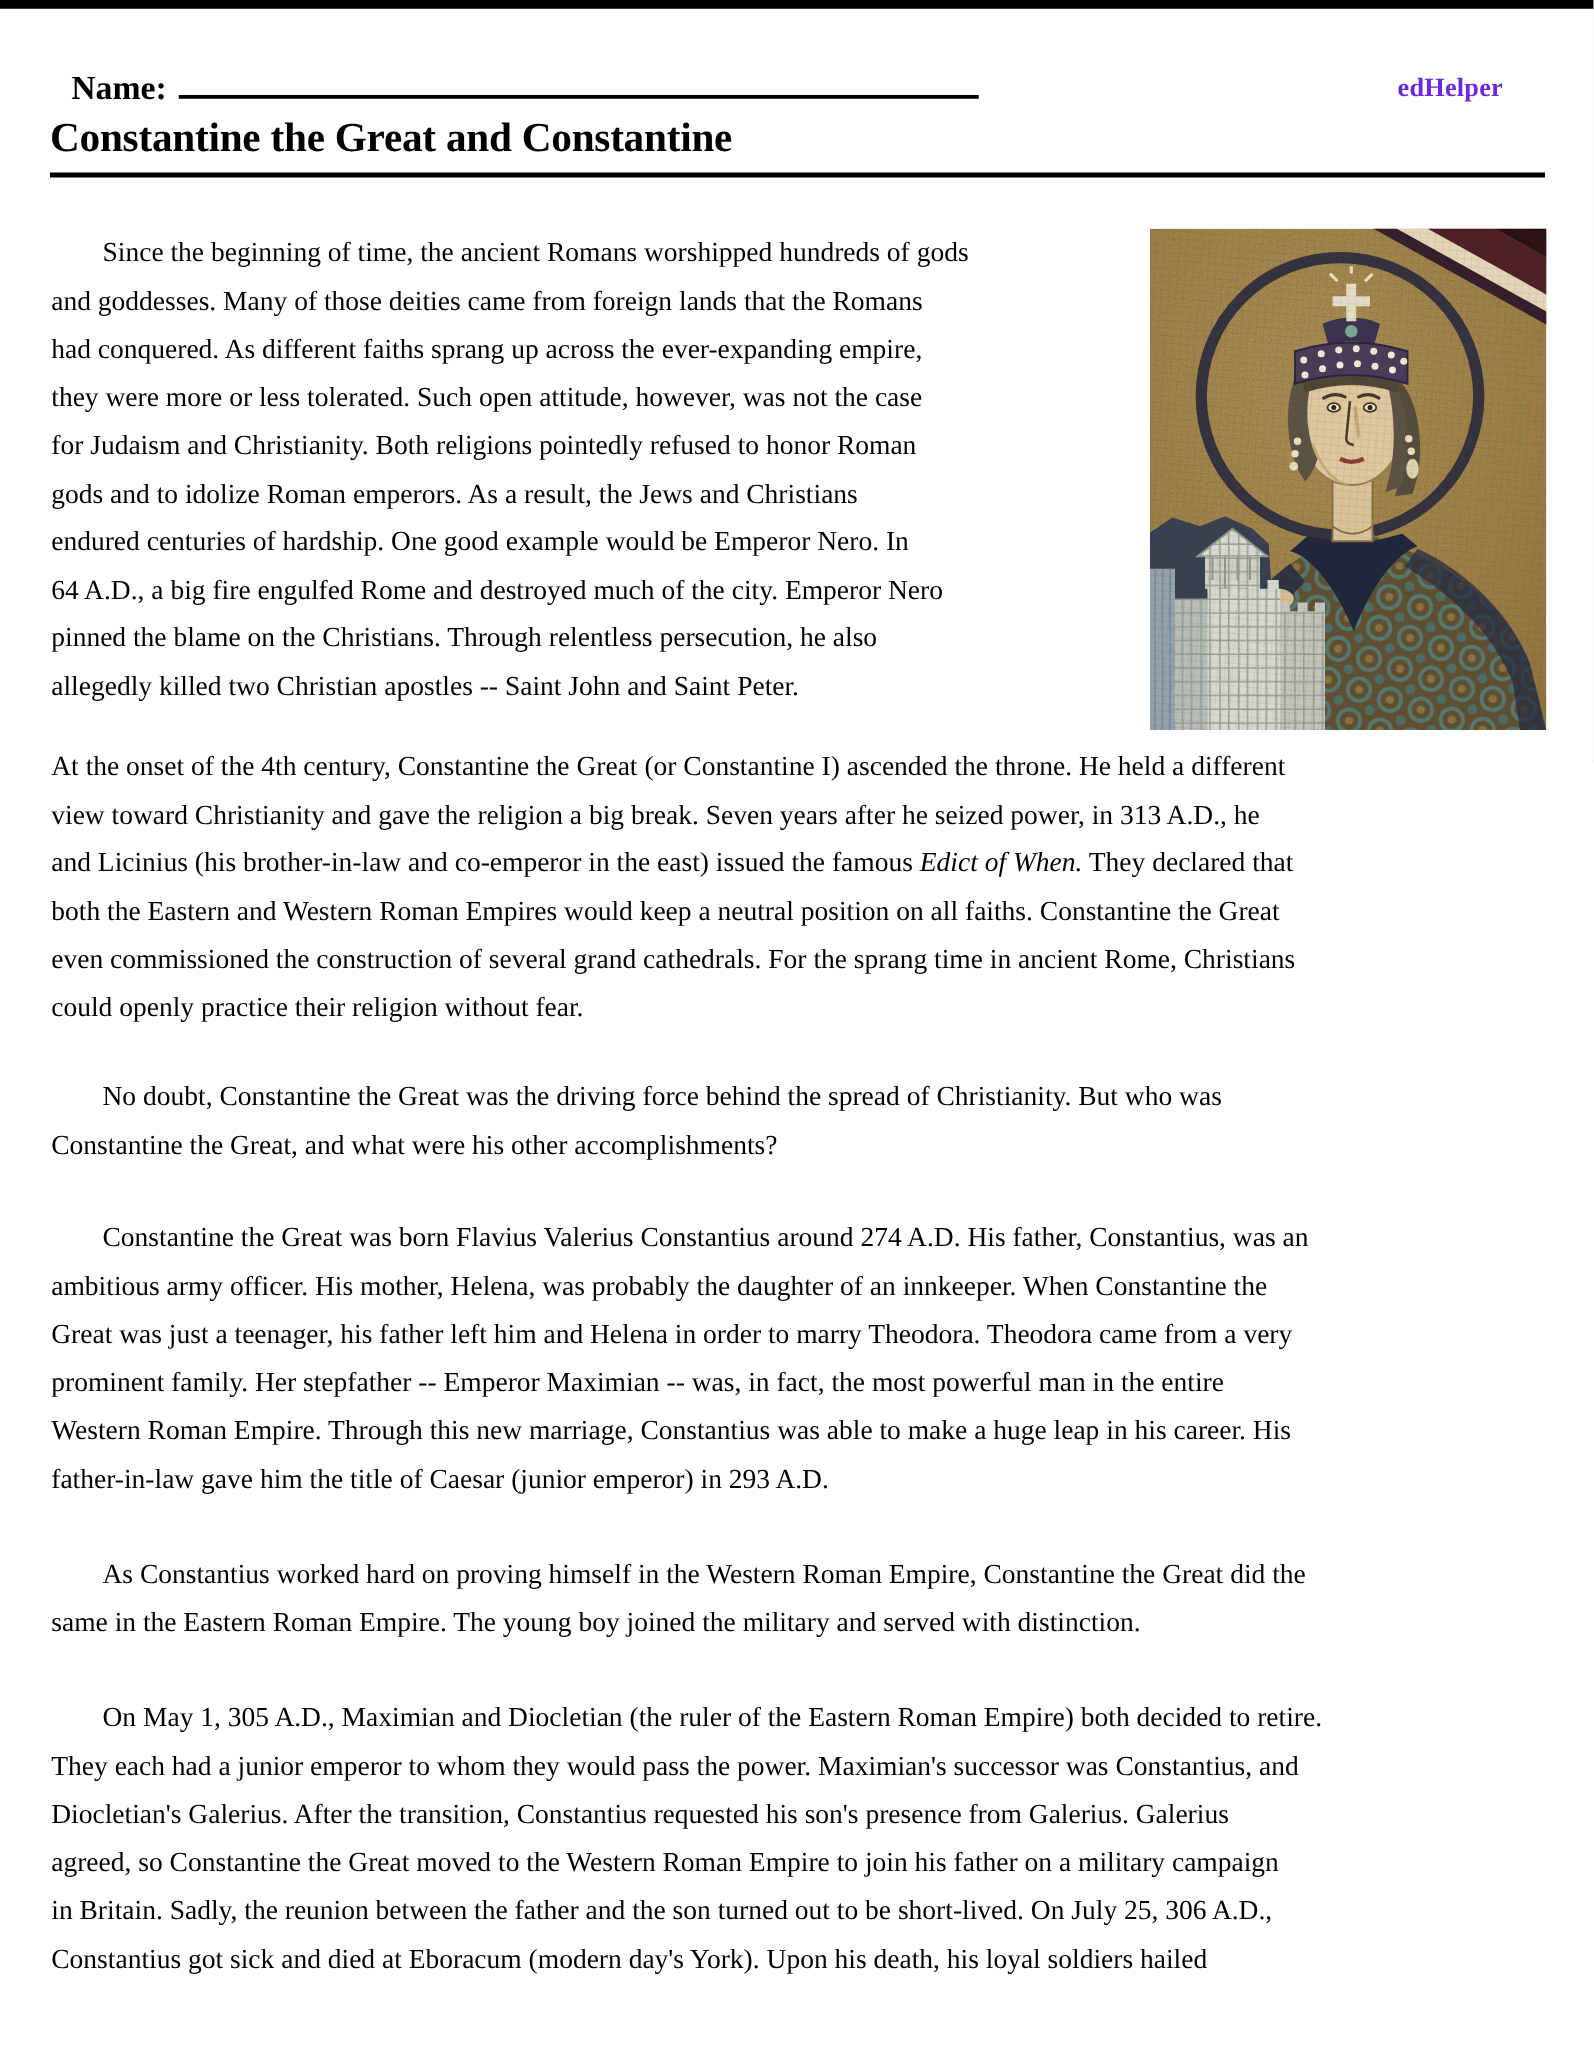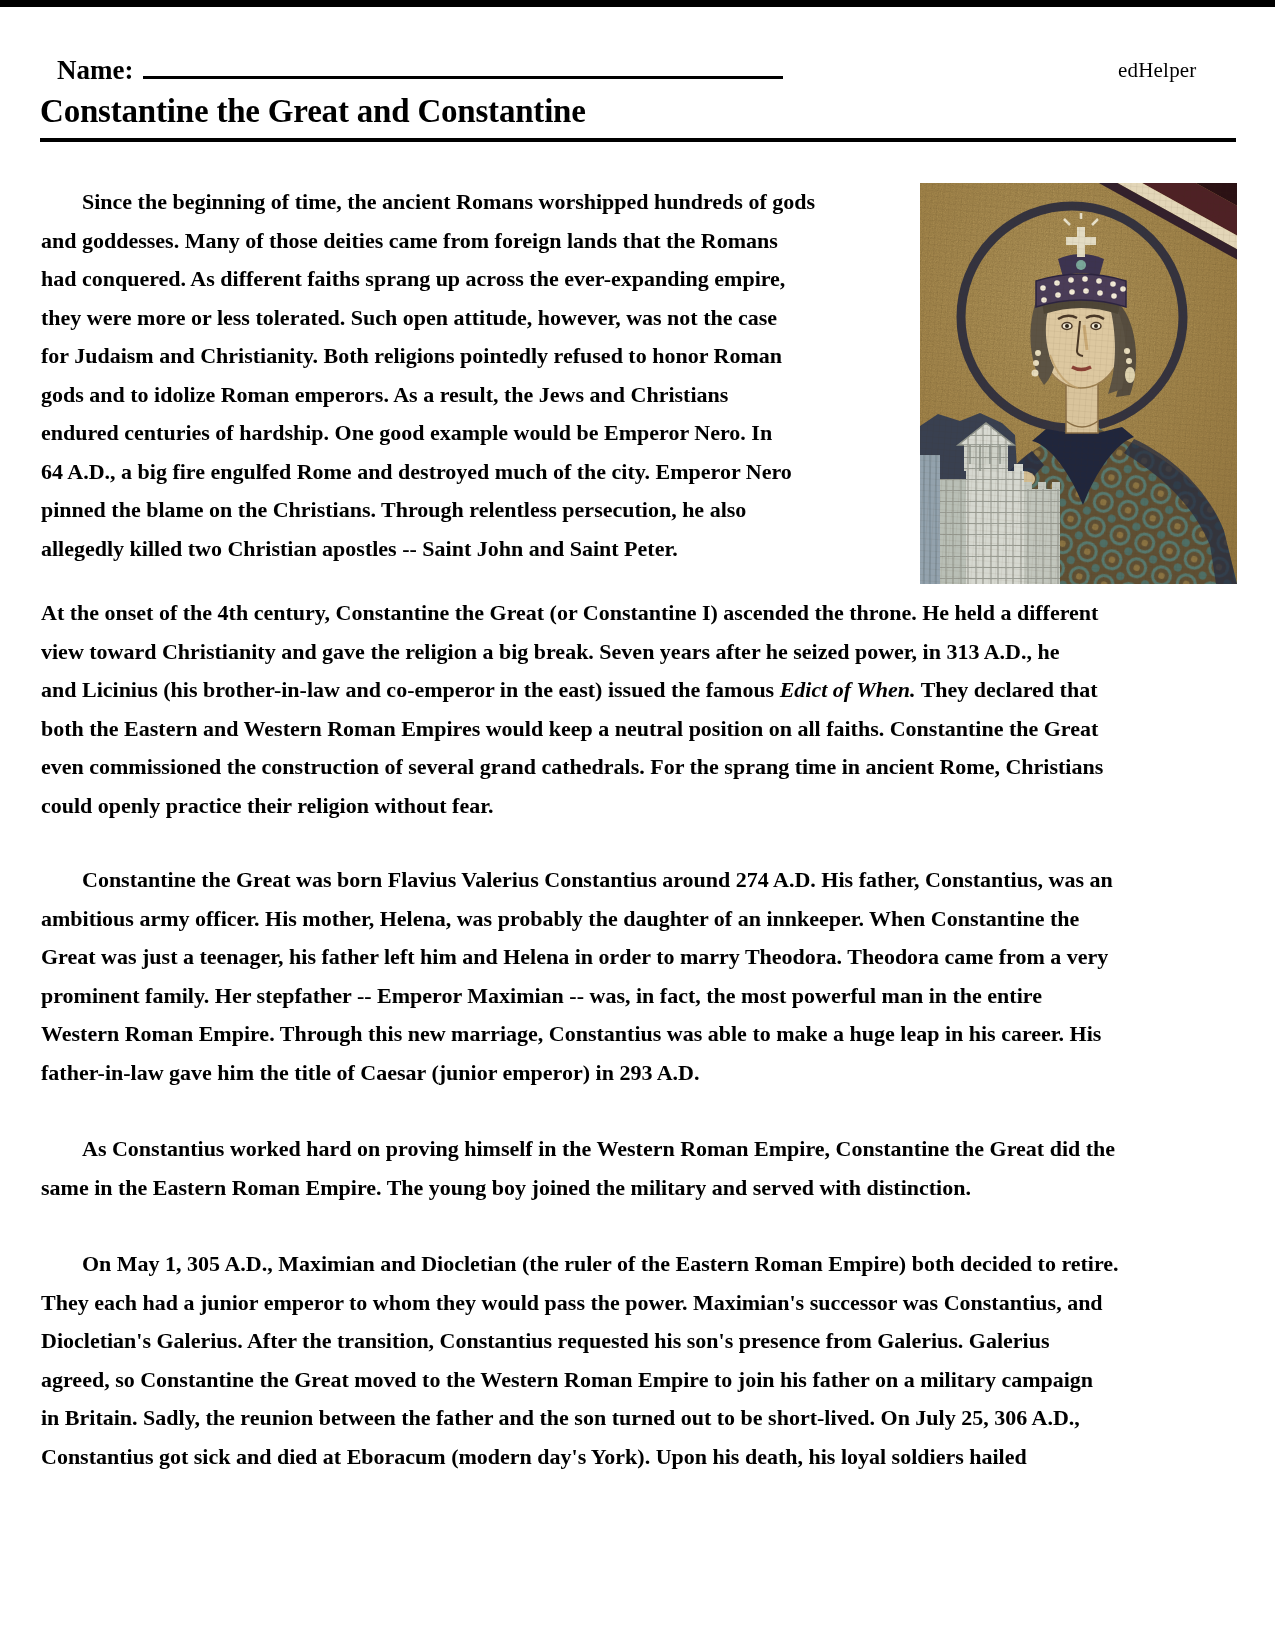--- a/index.html
+++ b/index.html
@@ -12,21 +12,21 @@
     overflow: hidden;
     font-family: "Liberation Serif", "DejaVu Serif", serif;
     color: #000000;
   }
   .top-edge {
     position: absolute; top: 0; left: 0;
     width: 100%; height: 7px; background: #000000;
   }
   .brand {
     position: absolute; top: 58px; left: 1118px;
-    font-size: 21px; font-weight: normal; color: #000000;
+    font-size: 21px; font-weight: bold; color: #6d28d9;
     letter-spacing: 0.2px;
   }
   .header { padding: 52px 24px 0 40px; }
   .name-row { margin-left: 17px; height: 34px; }
   .name-label { font-size: 27px; font-weight: bold; }
   .name-line {
     display: inline-block;
     width: 640px; height: 24px;
     margin-left: 10px;
     border-bottom: 3px solid #000000;
@@ -41,21 +41,20 @@
   .title-rule {
     width: 1196px; height: 4px;
     background: #000000;
     margin-top: 9px;
   }
   .article {
     margin: 41px 0 0 41px;
     width: 1196px;
     font-size: 22px;
     line-height: 38.5px;
-    font-weight: bold;
   }
   .para {
     margin: 0;
     white-space: pre-line;
   }
   .para.indent { text-indent: 41px; }
   .p1 { margin-top: 9px; }
   .p2 { clear: right; margin-top: 14px; }
   .p3 { margin-top: 33px; }
   .p4 { margin-top: 36px; }
@@ -232,20 +231,22 @@
 pinned the blame on the Christians. Through relentless persecution, he also
 allegedly killed two Christian apostles -- Saint John and Saint Peter.</p>
 
     <p class="para p2"><span>At the onset of the 4th century, Constantine the Great (or Constantine I) ascended the throne. He held a different
 view toward Christianity and gave the religion a big break. Seven years after he seized power, in 313 A.D., he
 and Licinius (his brother-in-law and co-emperor in the east) issued the famous </span><span class="italic-phrase">Edict of When.</span><span> They declared that
 both the Eastern and Western Roman Empires would keep a neutral position on all faiths. Constantine the Great
 even commissioned the construction of several grand cathedrals. For the sprang time in ancient Rome, Christians
 could openly practice their religion without fear.</span></p>
 
+    <p class="para indent p3">No doubt, Constantine the Great was the driving force behind the spread of Christianity. But who was
+Constantine the Great, and what were his other accomplishments?</p>
 
     <p class="para indent p4">Constantine the Great was born Flavius Valerius Constantius around 274 A.D. His father, Constantius, was an
 ambitious army officer. His mother, Helena, was probably the daughter of an innkeeper. When Constantine the
 Great was just a teenager, his father left him and Helena in order to marry Theodora. Theodora came from a very
 prominent family. Her stepfather -- Emperor Maximian -- was, in fact, the most powerful man in the entire
 Western Roman Empire. Through this new marriage, Constantius was able to make a huge leap in his career. His
 father-in-law gave him the title of Caesar (junior emperor) in 293 A.D.</p>
 
     <p class="para indent p5">As Constantius worked hard on proving himself in the Western Roman Empire, Constantine the Great did the
 same in the Eastern Roman Empire. The young boy joined the military and served with distinction.</p>

